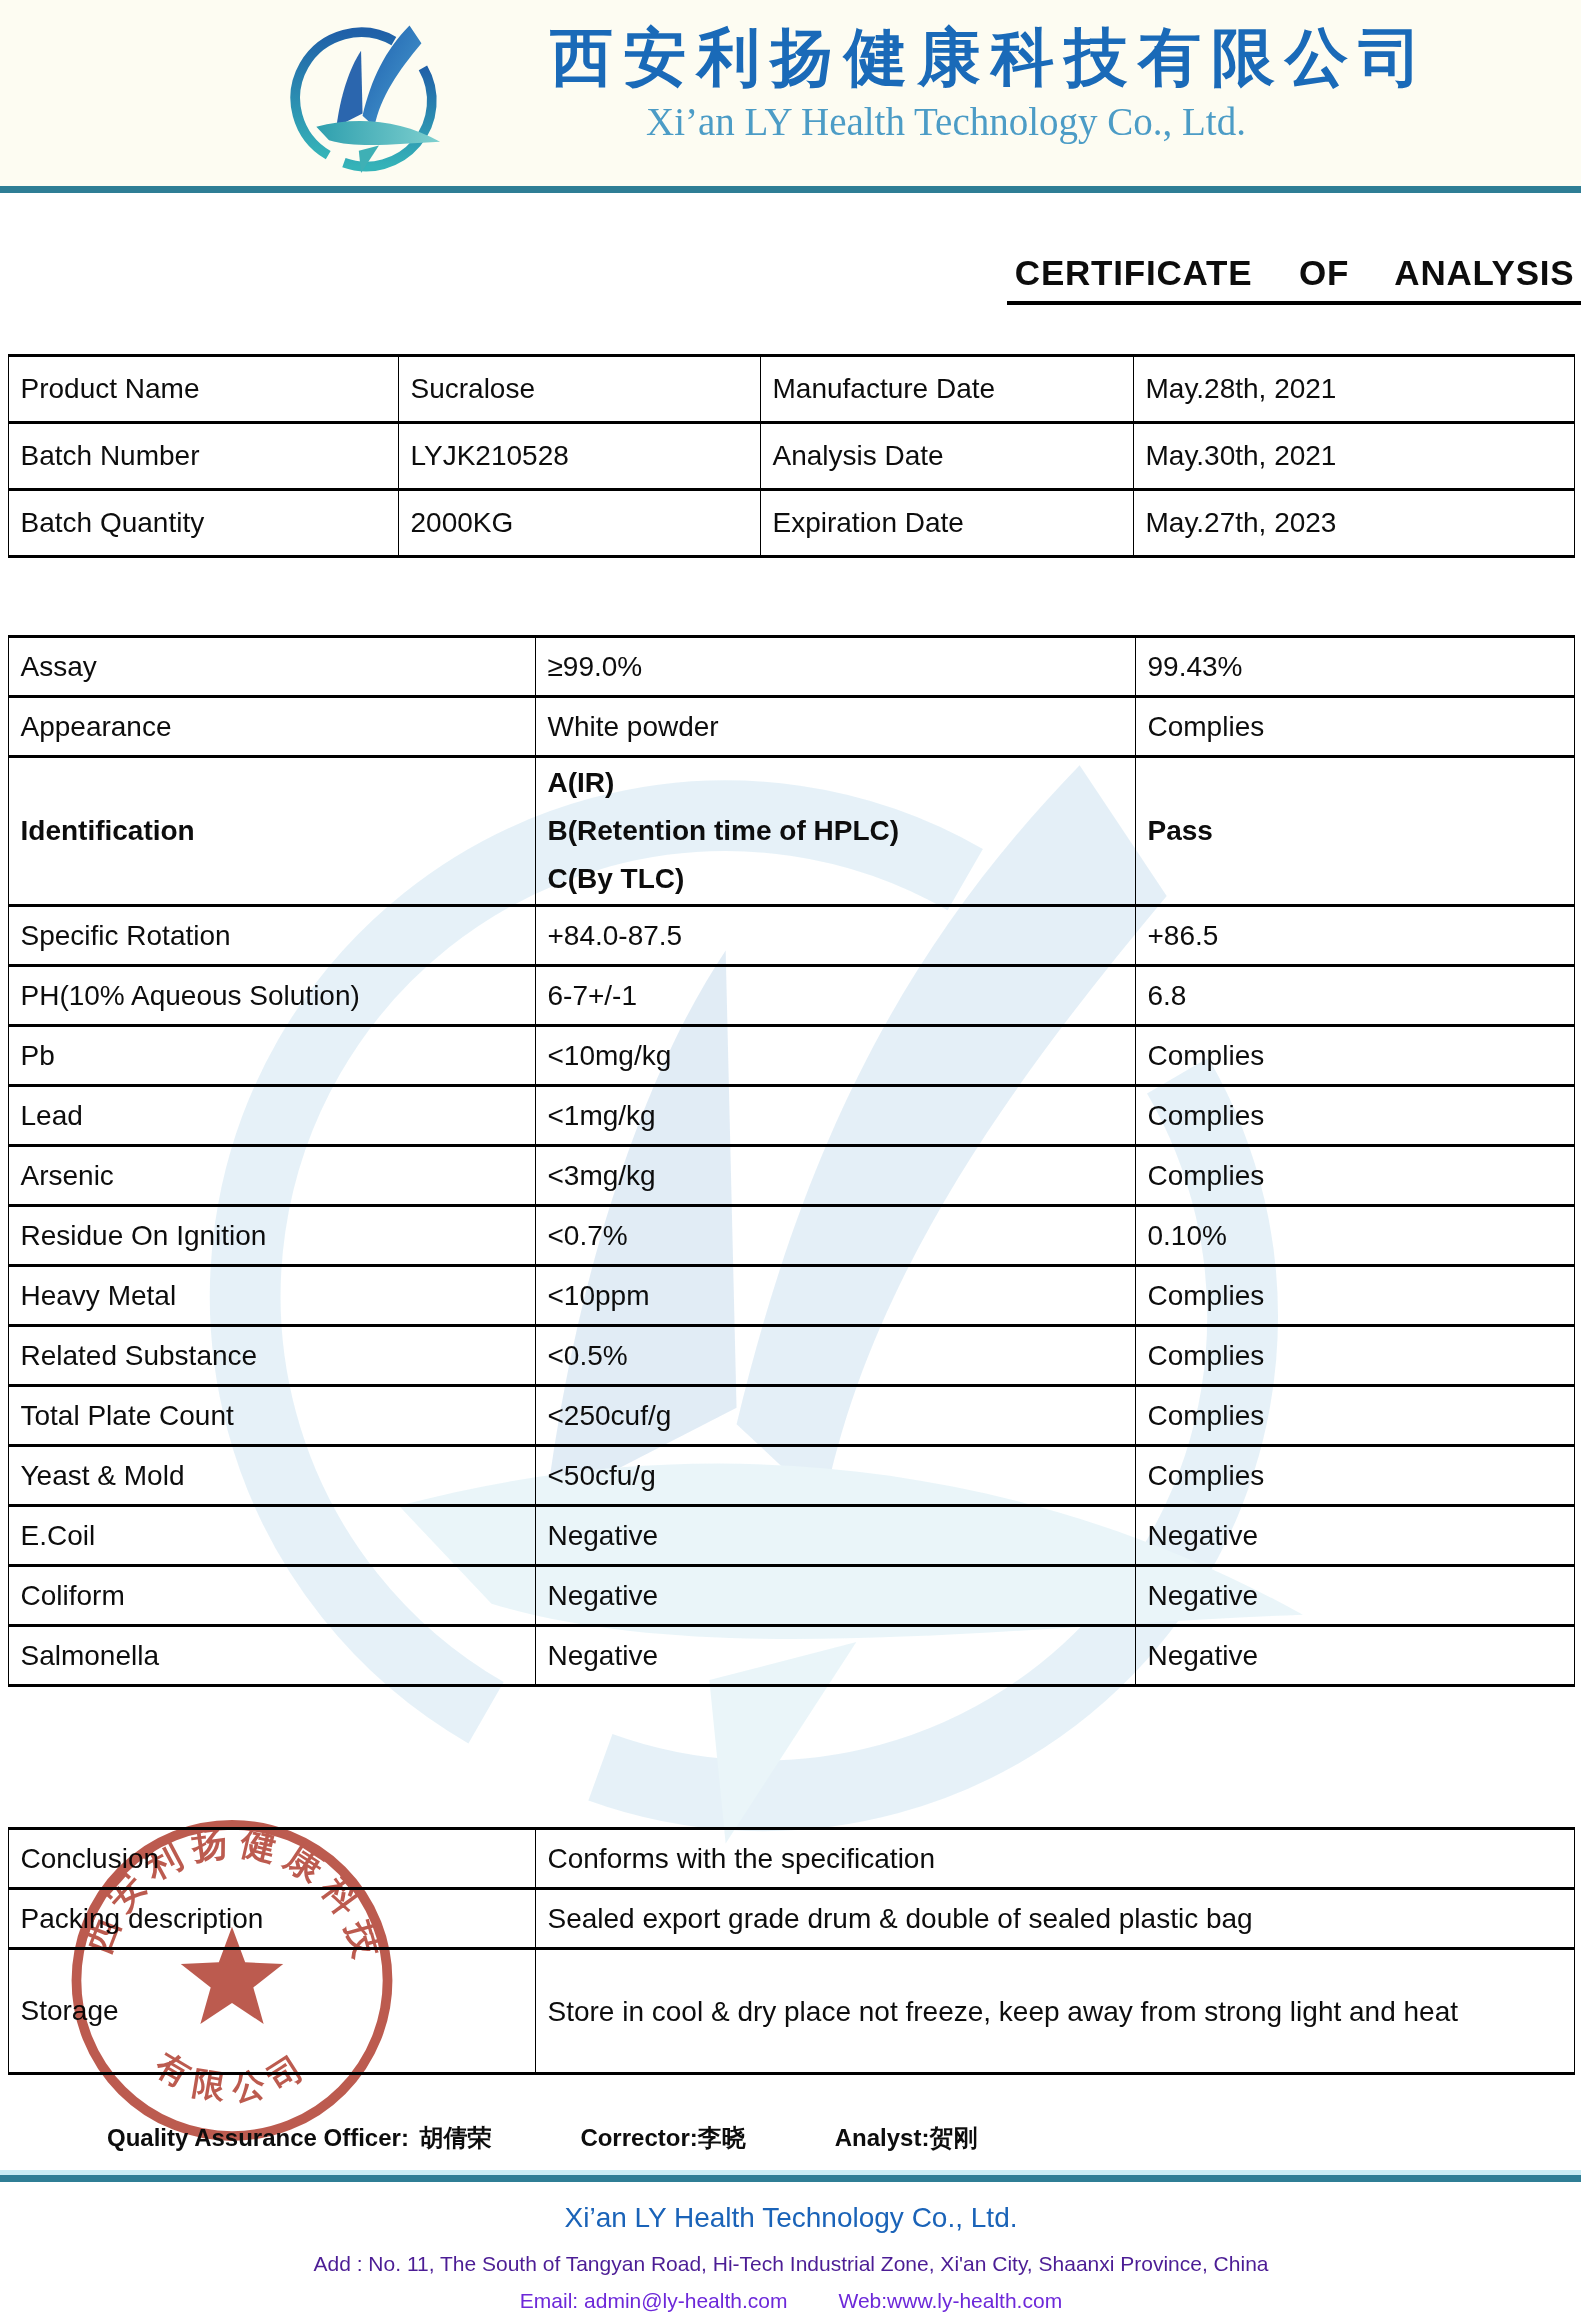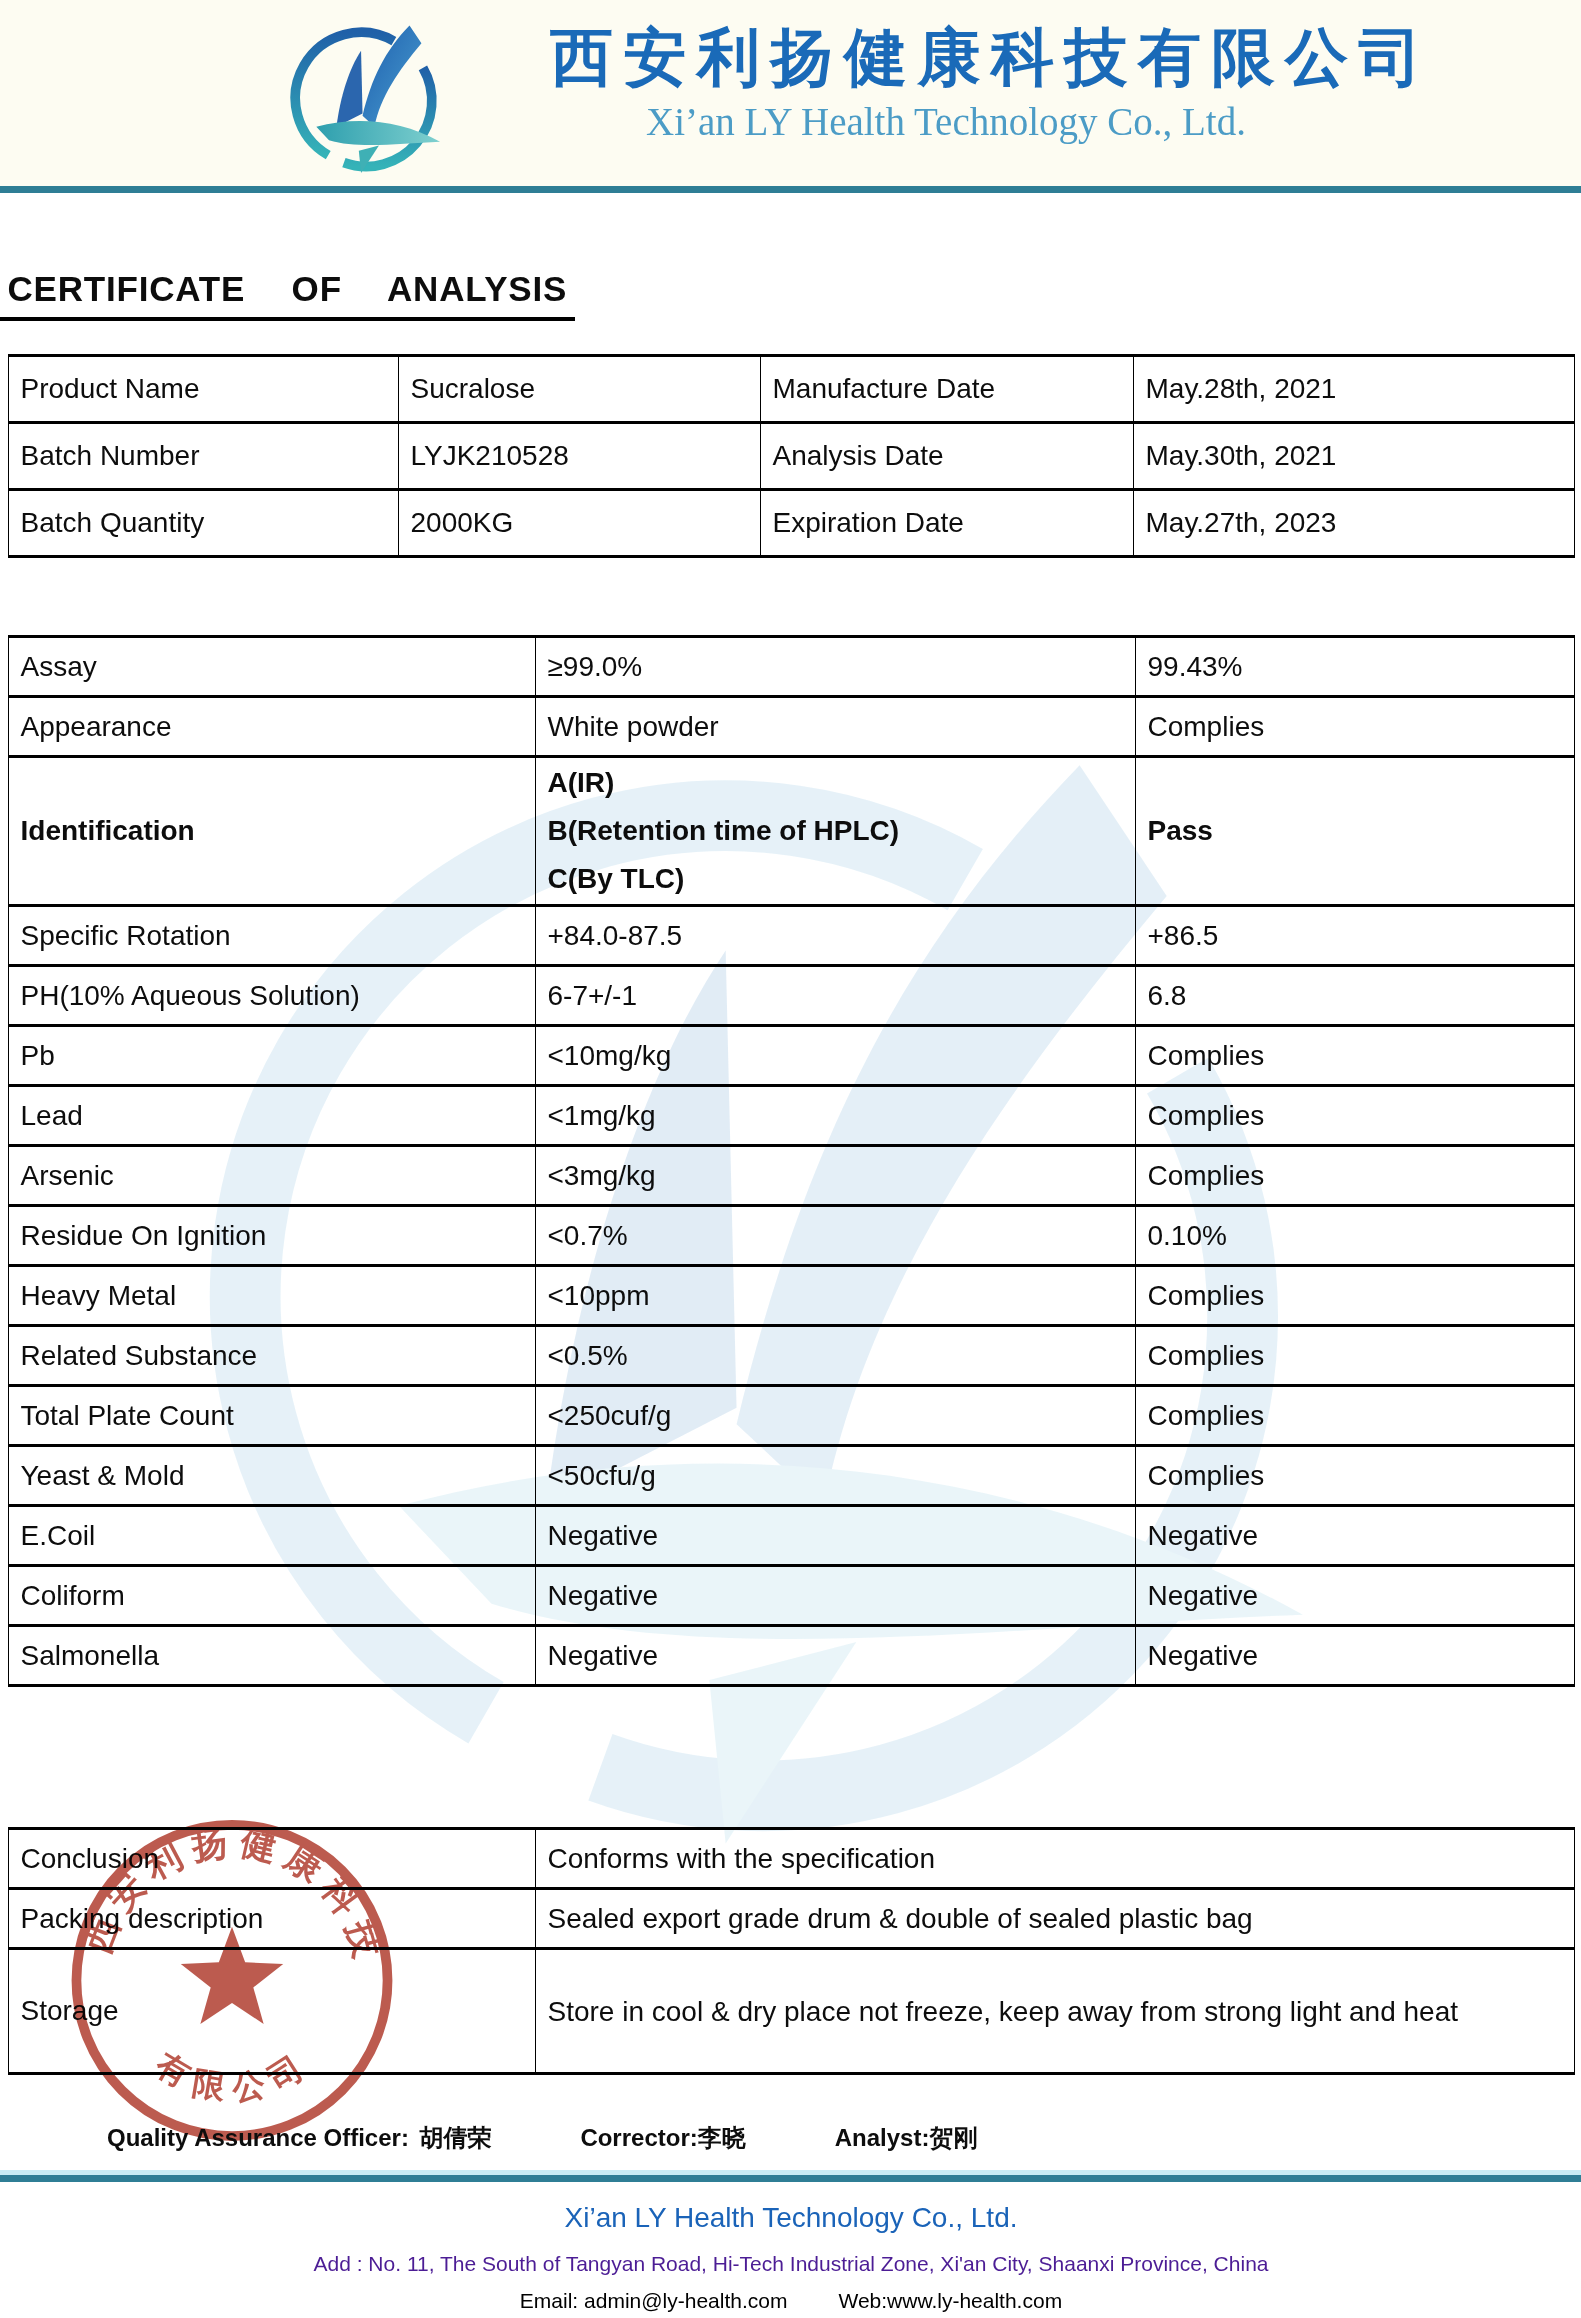--- a/index.html
+++ b/index.html
@@ -8,21 +8,21 @@
 
   
   .header-band{position:absolute;top:0;left:0;right:0;height:186px;background:#fdfcf2;}
   .logo{position:absolute;left:288px;top:15px;width:164px;height:164px;}
   .header-text{position:absolute;left:460px;top:19.6px;width:972px;text-align:center;}
   .company-cn{font-size:63px;font-weight:bold;color:#1a6ab8;letter-spacing:10.5px;line-height:75px;text-align:right;}
   .company-en{font-family:"Liberation Serif", serif;font-size:39px;color:#4c9cc6;margin-top:4.5px;}
   .rule-top{position:absolute;top:186px;left:0;right:0;height:6.8px;background:#2f7e95;}
 
   
-  .title-wrap{position:absolute;top:269px;left:0;width:100%;text-align:left;}
+  .title-wrap{position:absolute;top:253px;left:0;width:100%;text-align:right;}
   .doc-title{display:inline-block;font-size:35px;font-weight:bold;letter-spacing:0.8px;
              word-spacing:36px;border-bottom:4.5px solid #000;padding:0 7.5px 7.5px 7.5px;}
 
   
   .watermark{position:absolute;left:192px;top:689px;width:1198px;height:1198px;opacity:.55;z-index:0;}
 
   
   table.doc{position:absolute;left:7.5px;width:1567px;border-collapse:collapse;z-index:1;
             table-layout:fixed;background:transparent;}
   table.doc td{border-left:1.5px solid #000;border-right:1.5px solid #000;
@@ -50,21 +50,21 @@
   .sig-name{margin-left:10.5px;}
 
   
   .rule-bottom-light{position:absolute;top:2170px;left:0;right:0;height:5.3px;background:#c9ecf4;}
   .rule-bottom{position:absolute;top:2175px;left:0;right:0;height:6.8px;background:#2f7e95;}
   .footer-company{position:absolute;top:2202px;left:0;width:100%;text-align:center;
                   font-size:28px;color:#1a63b8;}
   .footer-address{position:absolute;top:2252px;left:0;width:100%;text-align:center;
                   font-size:21px;color:#4c1d95;}
   .footer-contact{position:absolute;top:2289px;left:0;width:100%;display:flex;
-                  justify-content:center;gap:51px;font-size:21px;color:#000000;}
+                  justify-content:center;gap:51px;font-size:21px;color:#6d28d9;}
 </style>
 </head>
 <body>
 
 <div class="page">
 
   <div class="header-band">
     <svg class="logo" viewBox="0 0 220 220">
       <defs>
         <linearGradient id="ringG" x1="0" y1="0" x2="0" y2="1">

